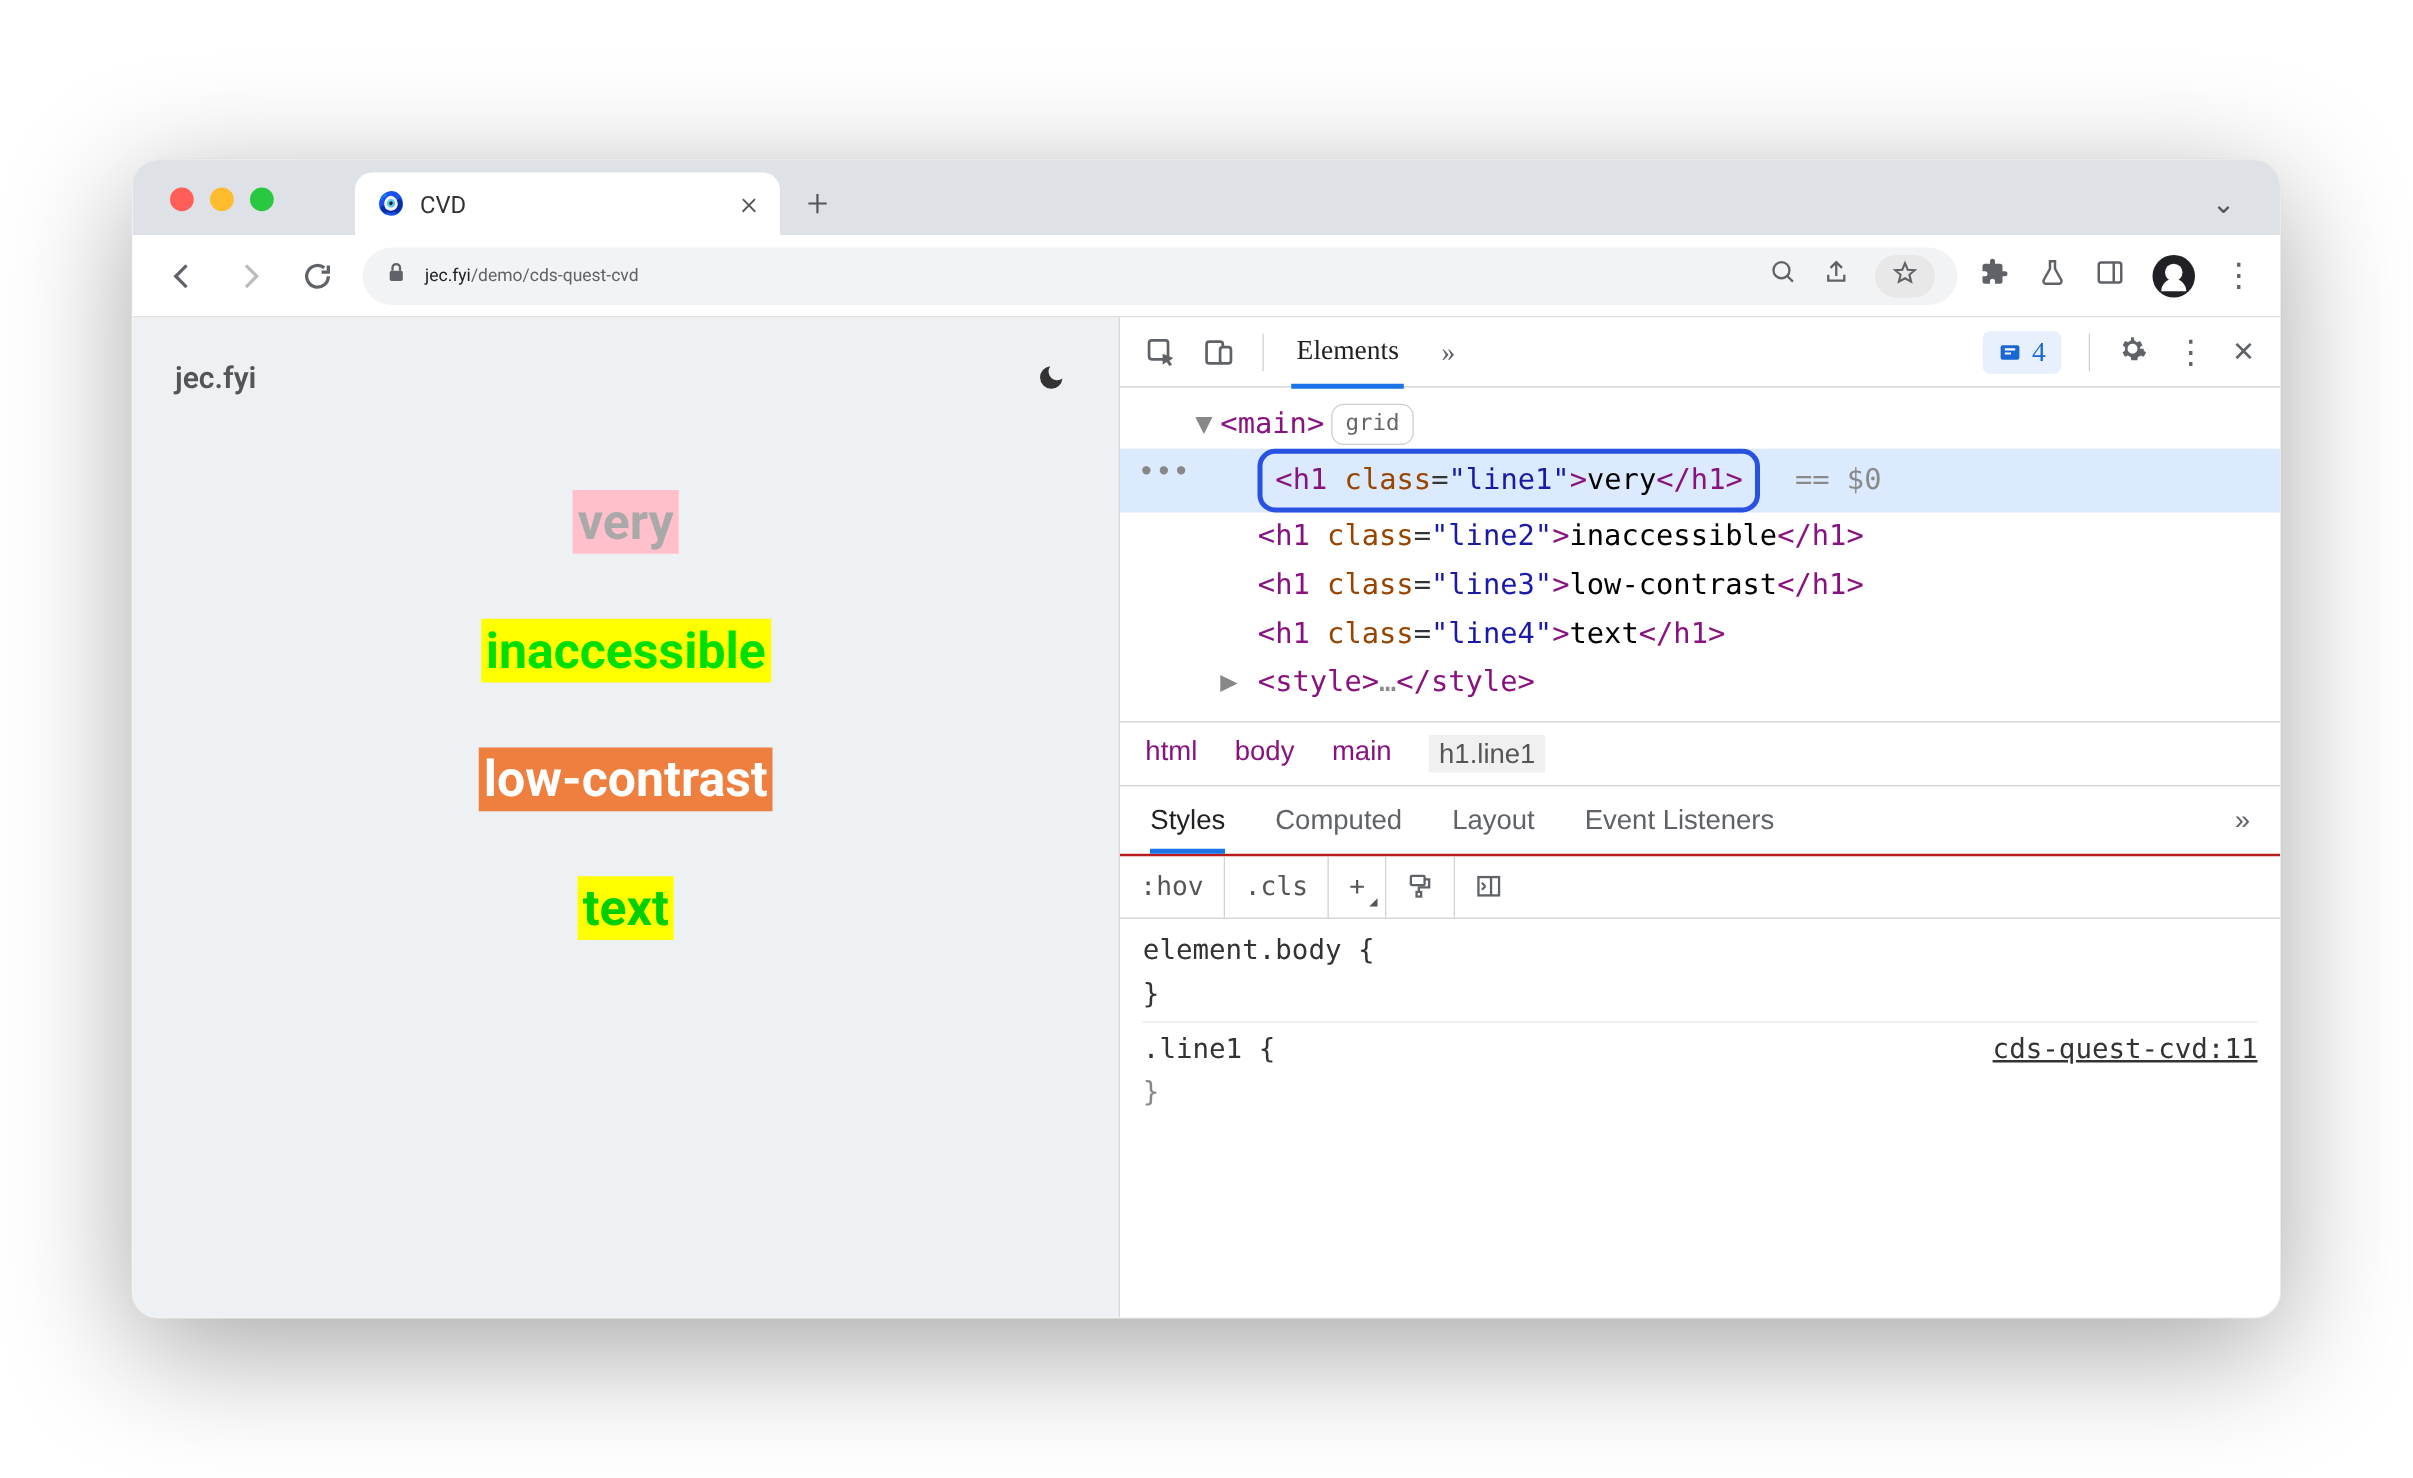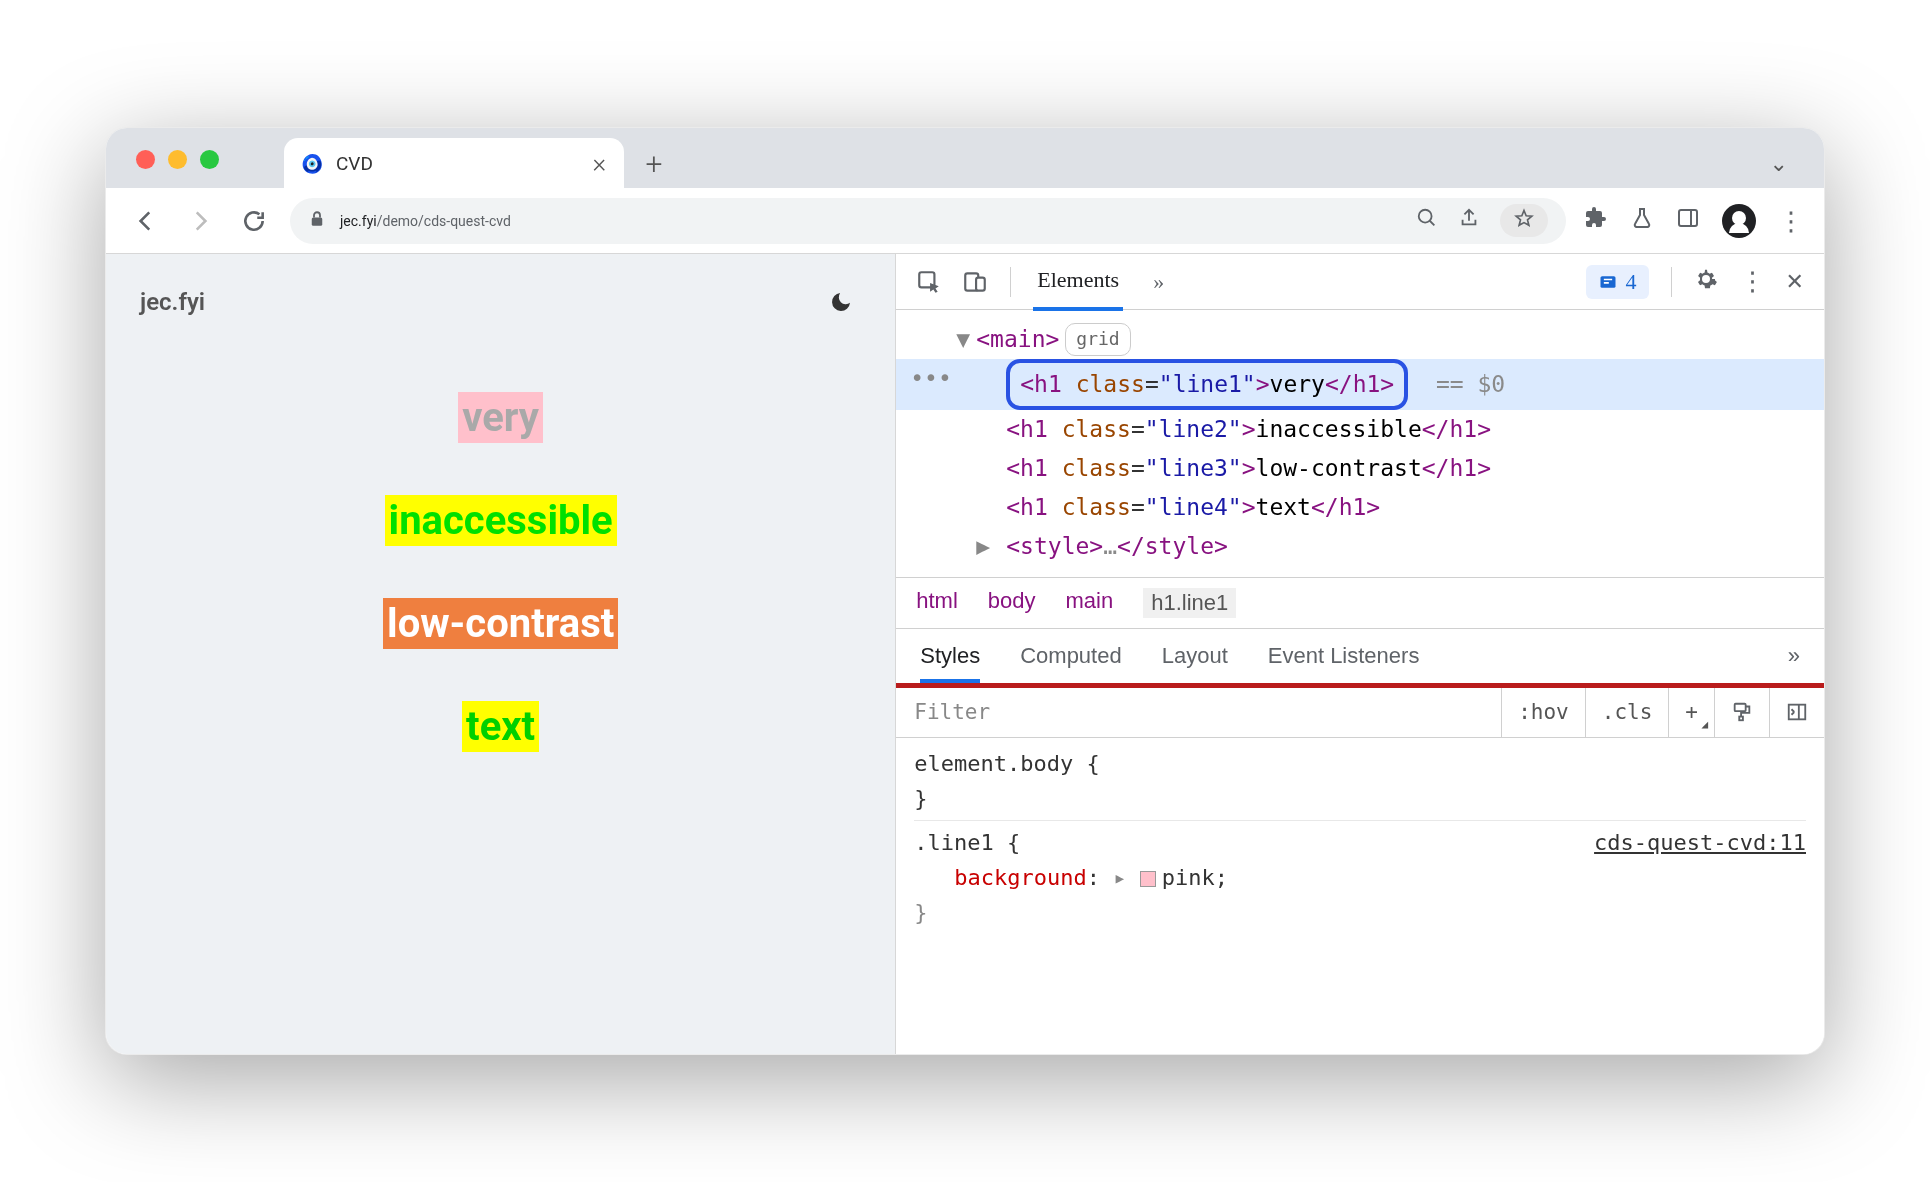--- a/index.html
+++ b/index.html
@@ -197,21 +197,21 @@
   .dom .arrow.main{left:60px;}
   .dom .ellipsis{position:absolute;left:14px;color:#888;}
   
   .crumbs{
     border-top:1px solid #d0d0d0;border-bottom:1px solid #d0d0d0;
     padding:10px 20px;display:flex;gap:30px;font-size:22px;color:#881280;
   }
   .crumbs .crumb.sel{background:#f0f0f0;padding:2px 8px;color:#555;}
   
   .styles-tabs{
-    display:flex;gap:40px;padding:14px 24px 0;border-bottom:5px solid #b91c1c;font-size:22px;color:#5f6368;align-items:center;
+    display:flex;gap:40px;padding:14px 24px 0;border-bottom:2px solid #b91c1c;font-size:22px;color:#5f6368;align-items:center;
   }
   .styles-tabs .st.active{color:#202124;border-bottom:4px solid #1a73e8;padding-bottom:10px;font-weight:500;}
   .styles-tabs .st{padding-bottom:14px;}
   .styles-toolbar{
     display:flex;align-items:center;border-bottom:1px solid #d0d0d0;height:50px;font-family:Menlo,Monaco,monospace;font-size:21px;color:#888;
   }
   .styles-toolbar .filter{flex:1;padding:0 18px;border-right:1px solid #d0d0d0;height:100%;display:flex;align-items:center;}
   .styles-toolbar .act{padding:0 16px;color:#555;border-right:1px solid #d0d0d0;height:100%;display:flex;align-items:center;}
   .styles-toolbar .act:last-child{border-right:none;}
   .styles-body{
@@ -394,23 +394,20 @@
 
       <div class="styles-tabs">
         <span class="st active">Styles</span>
         <span class="st">Computed</span>
         <span class="st">Layout</span>
         <span class="st">Event Listeners</span>
         <span class="st" style="margin-left:auto;">»</span>
       </div>
 
       <div class="styles-toolbar">
-        <div class="filter">
-              <span>Filter</span>
-            </div>
         <div class="act">:hov</div>
         <div class="act">.cls</div>
         <div class="act" style="position:relative;">+<span style="position:absolute;font-size:11px;right:6px;bottom:6px;">◢</span></div>
         <div class="act">
               <svg width="22" height="22" viewBox="0 0 24 24" fill="none" stroke="#5f6368" stroke-width="2">
                 <rect x="4" y="3" width="12" height="8" rx="1"></rect>
                 <path d="M16 6h4v7h-9v4"></path>
                 <rect x="9" y="17" width="4" height="4"></rect>
               </svg>
             </div>
@@ -423,20 +420,19 @@
             </div>
       </div>
 
       <div class="styles-body">
         <div class="sel">element.body {</div>
         <div>}</div>
         <div class="rule2">
           <span class="source">cds-quest-cvd:11</span>
           <span class="sel">.line1 {</span>
         </div>
-        <div><span class="prop">background</span>:<span style="color:#888;"> ▸ </span><span class="swatch" style="background:pink;"></span><span class="pv">pink</span>;</div>
         <div style="color:#888;">}</div>
       </div>
     </div>
   </div>
 
 </div>
 </div>
 
 </body></html>

